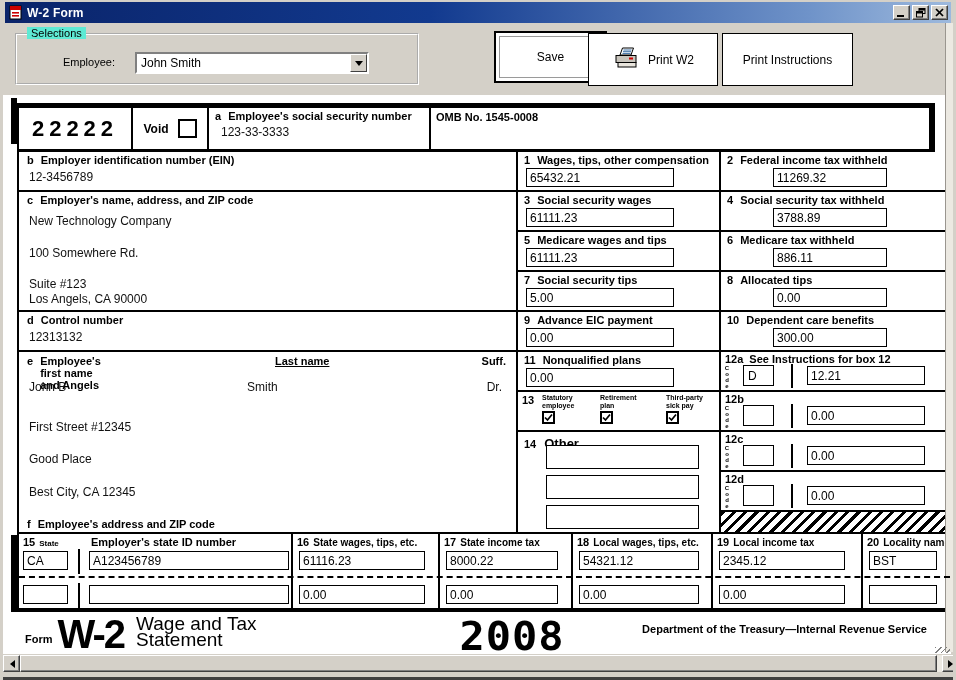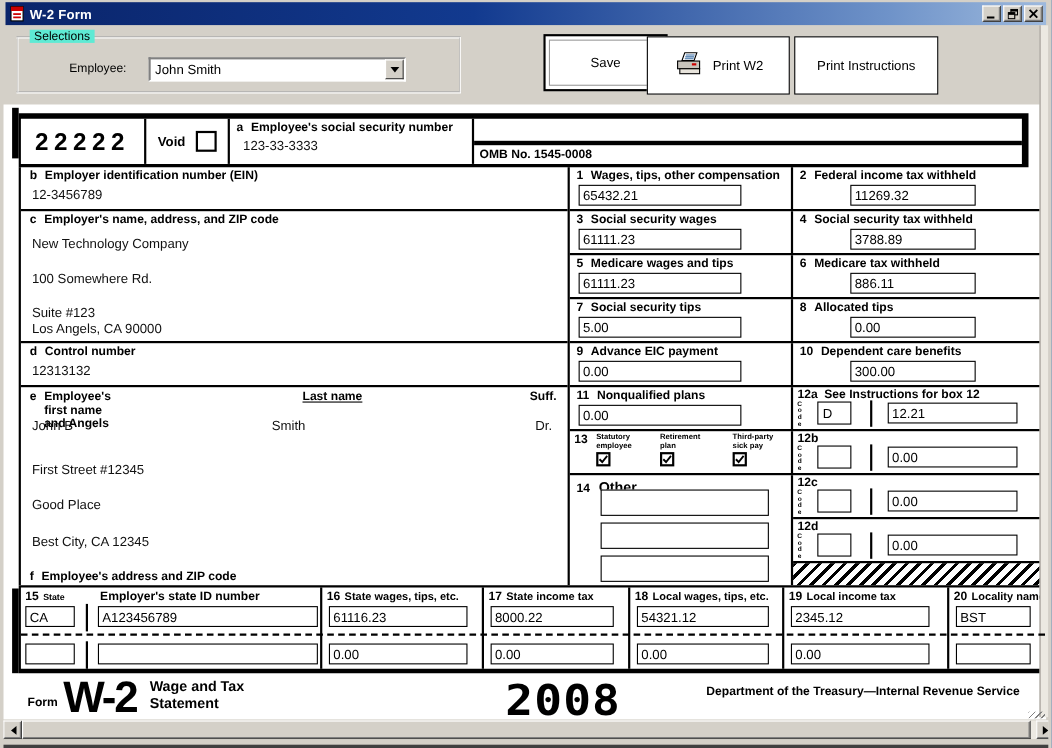--- a/index.html
+++ b/index.html
@@ -69,21 +69,21 @@
   .hdr-row { display:flex; height:49px; margin-right:16px;
              border-top:5px solid #000; border-left:2px solid #000;
              border-right:6px solid #000; border-bottom:3px solid #000; }
   .hdr-22222 { width:114px; border-right:2px solid #000; display:flex; align-items:center;
                justify-content:center; font-size:22px; font-weight:bold; letter-spacing:5px; }
   .hdr-void { width:76px; border-right:2px solid #000; display:flex; align-items:center;
               justify-content:center; gap:9px; font-weight:bold; font-size:12px; }
   .void-box { width:19px; height:19px; border:2px solid #000; background:#fff; }
   .hdr-ssn { width:222px; border-right:2px solid #000; padding:2px 6px; }
   .hdr-ssn .fvalue { margin:3px 0 0 6px; }
-  .hdr-omb { flex:1; display:flex; flex-direction:column; }
+  .hdr-omb { flex:1; display:flex; flex-direction:row; }
   .omb-box { height:24px; border-bottom:4px solid #000; }
   .omb-text { font-weight:bold; font-size:11px; padding:3px 0 0 5px; }
 
   
   .main-row { display:flex; border-left:2px solid #000; border-right:1px solid #000; }
   .col-left { width:499px; border-right:2px solid #000; }
   .cell { border-bottom:2px solid #000; padding:2px 8px; position:relative; }
   .b-cell { height:40px; }
   .b-cell .fvalue { margin:4px 0 0 2px; }
   .c-cell { height:120px; }
@@ -149,21 +149,21 @@
   .t-r1 { top:15px; } .t-r2 { top:49px; }
   .sid-box { left:70px; width:200px; }
   .sw-box { left:6px; width:126px; }
   .dashline { position:absolute; left:0; right:0; top:42px; border-top:2px dashed #000; z-index:2; }
 
   
   .w2-footer { position:absolute; left:14px; top:521px; width:934px; height:36px; }
   .f-left { position:absolute; left:8px; top:0; display:flex; align-items:flex-end; }
   .f-form { font-size:11px; font-weight:bold; margin-bottom:5px; }
   .f-name { font-size:40px; font-weight:bold; letter-spacing:-2px; line-height:32px; margin:0 12px 0 5px; }
-  .f-title { font-size:13px; font-weight:bold; line-height:16px; margin-bottom:2px; }
+  .f-title { font-size:19px; font-weight:normal; line-height:16px; margin-bottom:2px; }
   .f-year { position:absolute; left:420px; top:-4px; width:150px; text-align:center;
             font-family:"DejaVu Sans Mono",monospace; font-weight:bold; font-size:42px;
             letter-spacing:1px; transform:scaleY(0.92); }
   .f-dept { position:absolute; right:24px; top:7px; font-size:11px; font-weight:bold; }
 
   
   .vscroll { position:absolute; right:0; top:23px; width:8px; height:629px;
              background:#ece9e2; border-left:1px solid #9a968f; }
   .hscroll { position:absolute; left:0; bottom:8px; width:956px; height:17px; background:#ece9e2; }
   .sb-btn { position:absolute; top:0; width:17px; height:17px; background:#d4d0c8;

